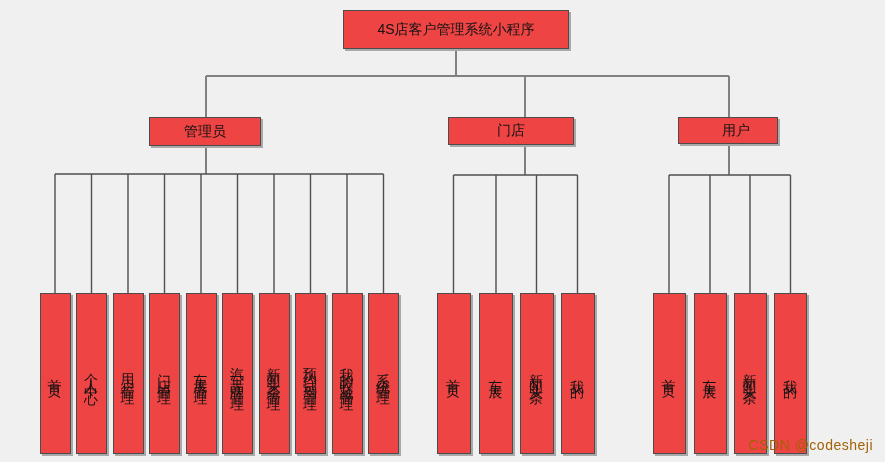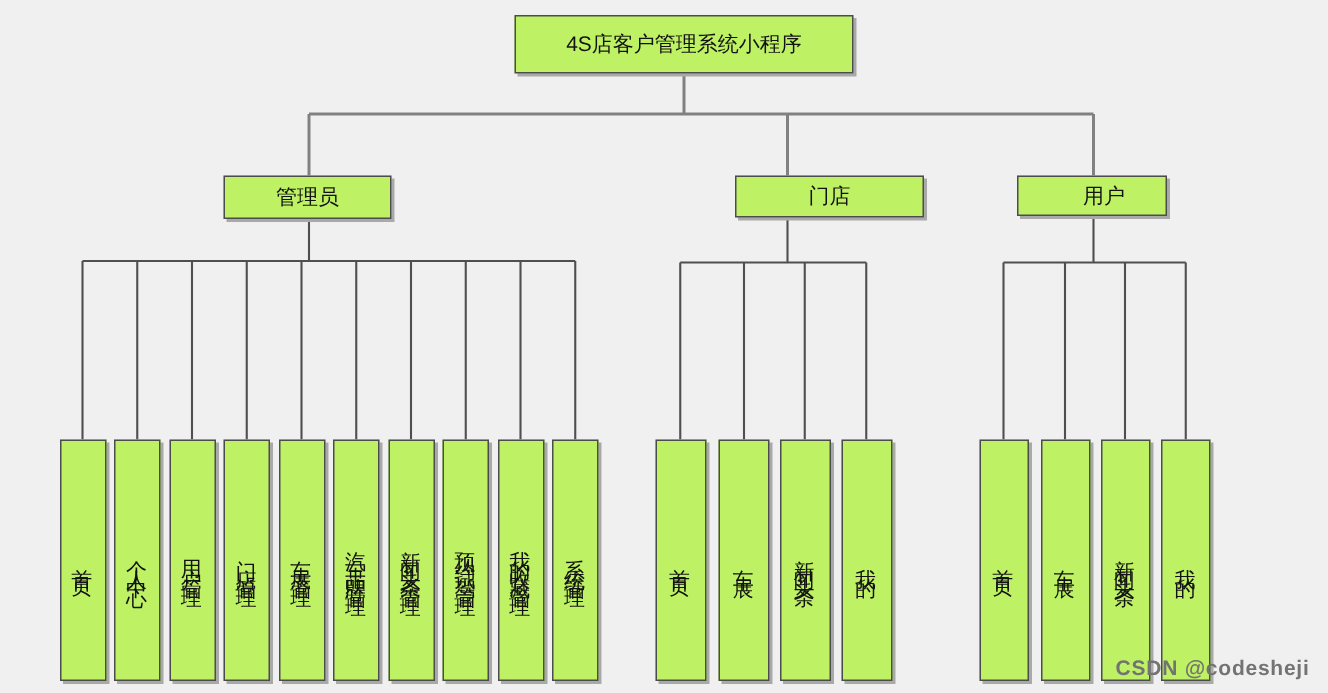--- a/index.html
+++ b/index.html
@@ -15,33 +15,33 @@
     overflow: hidden;
   }
   .connectors {
     position: absolute;
     left: 0; top: 0;
     width: 885px; height: 462px;
   }
   .node {
     position: absolute;
     box-sizing: border-box;
-    background: #bef264;
+    background: #ef4444;
     border: 1px solid #4c4c4c;
     box-shadow: 2px 2px 0 #a9a9a9;
     display: flex;
     align-items: center;
     justify-content: center;
     color: #131313;
     font-size: 14px;
     white-space: nowrap;
   }
   .node.root   { left: 343px; top: 10px;  width: 226px; height: 39px; }
   .node.branch-admin { left: 149px; top: 117px; width: 112px; height: 29px; }
-  .node.branch-store { left: 490px; top: 117px; width: 126px; height: 28px; }
+  .node.branch-store { left: 448px; top: 117px; width: 126px; height: 28px; }
   .node.branch-user  { left: 678px; top: 117px; width: 100px; height: 27px; padding-left: 16px; }
   .leaf {
     top: 293px;
     height: 161px;
     width: 31px;
   }
   .leaf > span {
     writing-mode: vertical-rl;
     text-orientation: upright;
     letter-spacing: 6px;
@@ -67,23 +67,22 @@
   .leaf.u0 { left: 652.5px; width: 33px; }
   .leaf.u1 { left: 693.5px; width: 33px; }
   .leaf.u2 { left: 733.5px; width: 33px; }
   .leaf.u3 { left: 774px;   width: 33px; }
 
   .watermark {
     position: absolute;
     right: 12px;
     bottom: 9px;
     font-size: 14px;
-    color: #737373;
+    color: #a16207;
     letter-spacing: 0.5px;
-    font-weight: bold;
   }
 </style>
 </head>
 <body>
 
 <div class="canvas">
 
   <svg class="connectors" viewBox="0 0 885 462" xmlns="http://www.w3.org/2000/svg">
 
     <path d="M456 49 V76 M206 76 H729 M206 76 V117 M525 76 V117 M729 76 V117" fill="none" stroke="#818181" stroke-width="2"></path>

